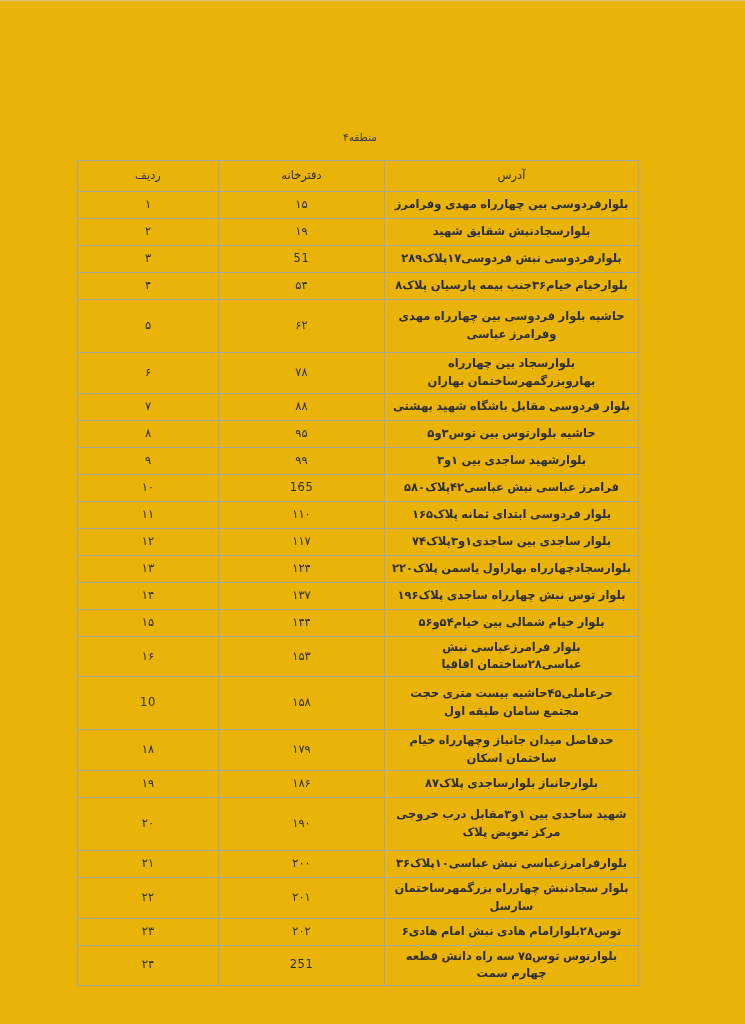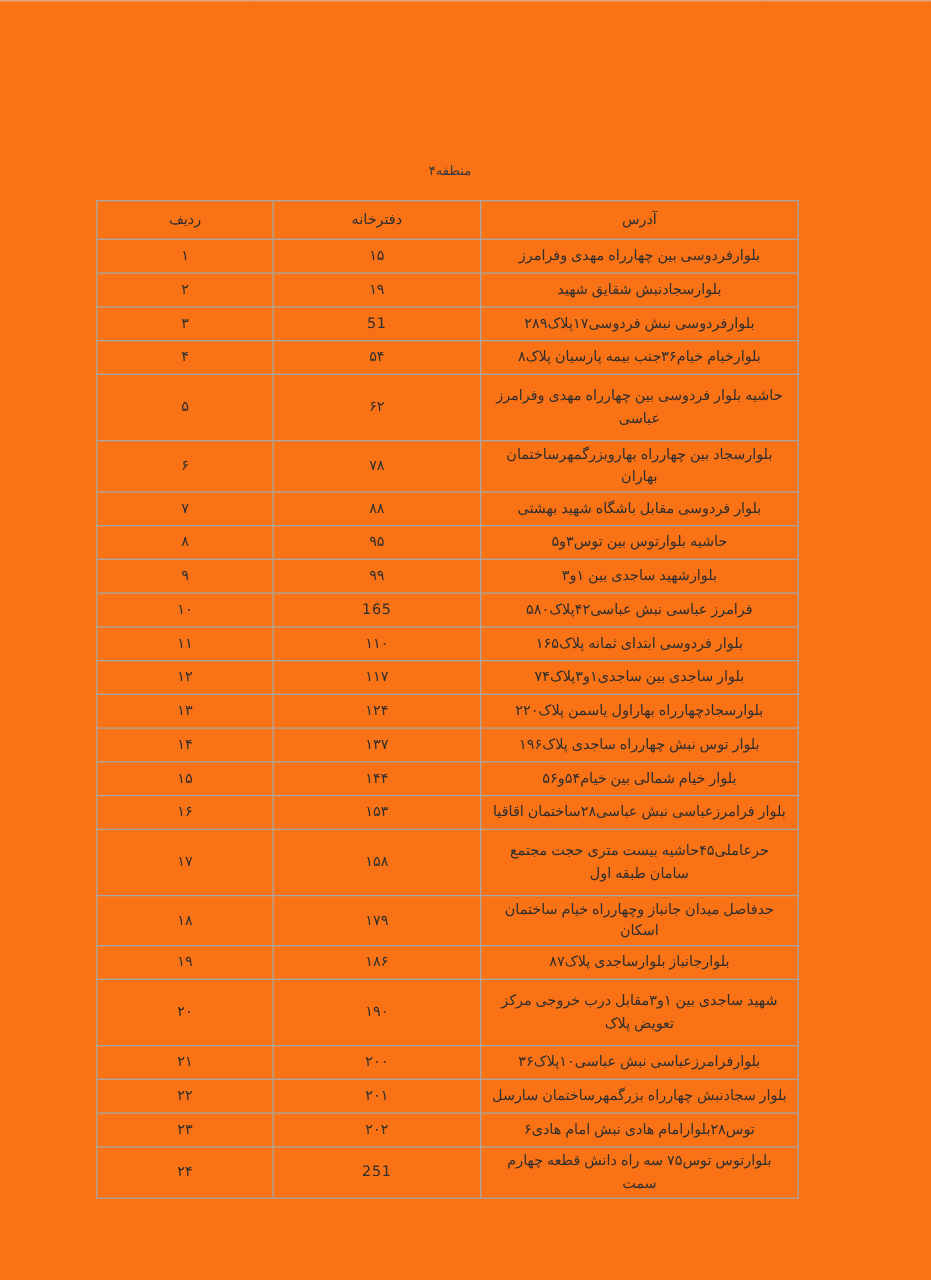--- a/index.html
+++ b/index.html
@@ -13,21 +13,21 @@
     background: #ffffff;
     font-family: "DejaVu Sans", "Liberation Sans", sans-serif;
     overflow: hidden;
     position: relative;
   }
 
   
   .page {
     position: absolute;
     inset: 0;
-    background: #f97316;
+    background: #eab308;
   }
   .page::before {
     content: "";
     position: absolute;
     left: 0; right: 0; top: 0;
     height: 2px;
     background: linear-gradient(to bottom, #c9c9c9, rgba(201,201,201,0));
     opacity: .75;
     pointer-events: none;
   }
@@ -82,20 +82,21 @@
     height: 22px;
   }
 
   table.reg tbody tr.tall td {
     height: 48px;
   }
 
   td.addr {
     font-size: 11.3px;
     word-spacing: -0.5px;
+    font-weight: bold;
   }
   td.num {
     font-size: 12px;
     letter-spacing: .6px;
   }
 </style>
 </head>
 <body>
 
 <div class="page">
@@ -193,21 +194,21 @@
             <td class="num">۱۵</td>
           </tr>
           <tr>
             <td class="addr">بلوار فرامرزعباسی نبش عباسی۲۸ساختمان اقاقیا</td>
             <td class="num">۱۵۳</td>
             <td class="num">۱۶</td>
           </tr>
           <tr class="tall">
             <td class="addr">حرعاملی۴۵حاشیه بیست متری حجت مجتمع سامان طبقه اول</td>
             <td class="num">۱۵۸</td>
-            <td class="num">۱۷</td>
+            <td class="num">10</td>
           </tr>
           <tr>
             <td class="addr">حدفاصل میدان جانباز وچهارراه خیام ساختمان اسکان</td>
             <td class="num">۱۷۹</td>
             <td class="num">۱۸</td>
           </tr>
           <tr>
             <td class="addr">بلوارجانباز بلوارساجدی پلاک۸۷</td>
             <td class="num">۱۸۶</td>
             <td class="num">۱۹</td>

